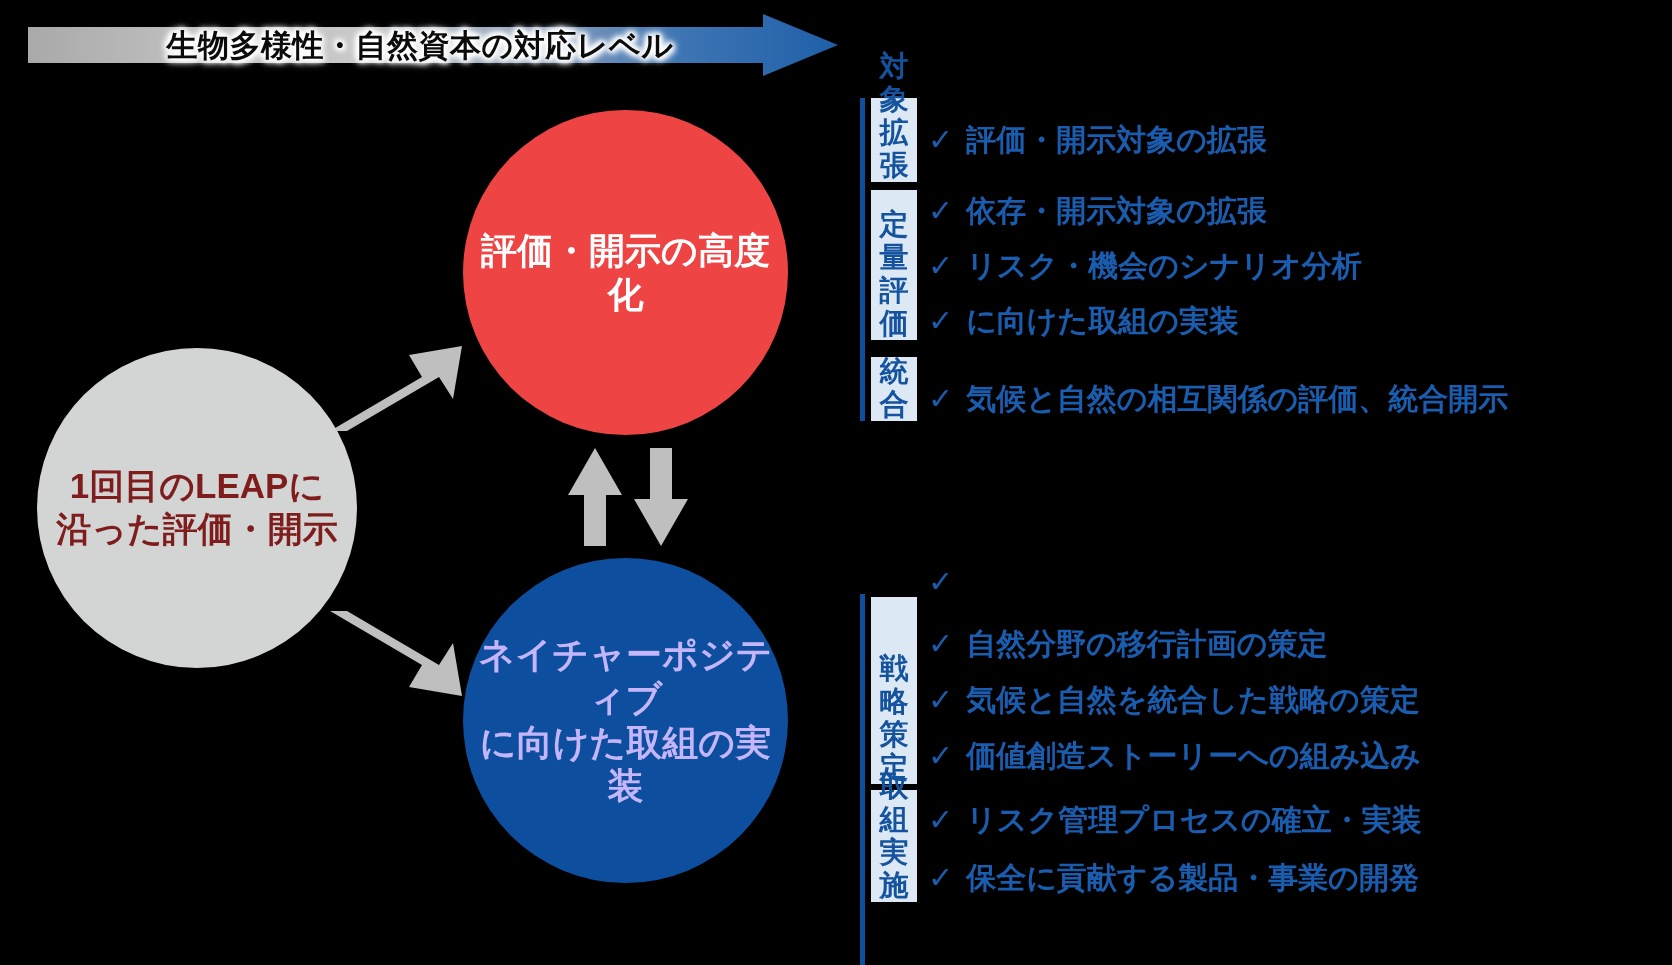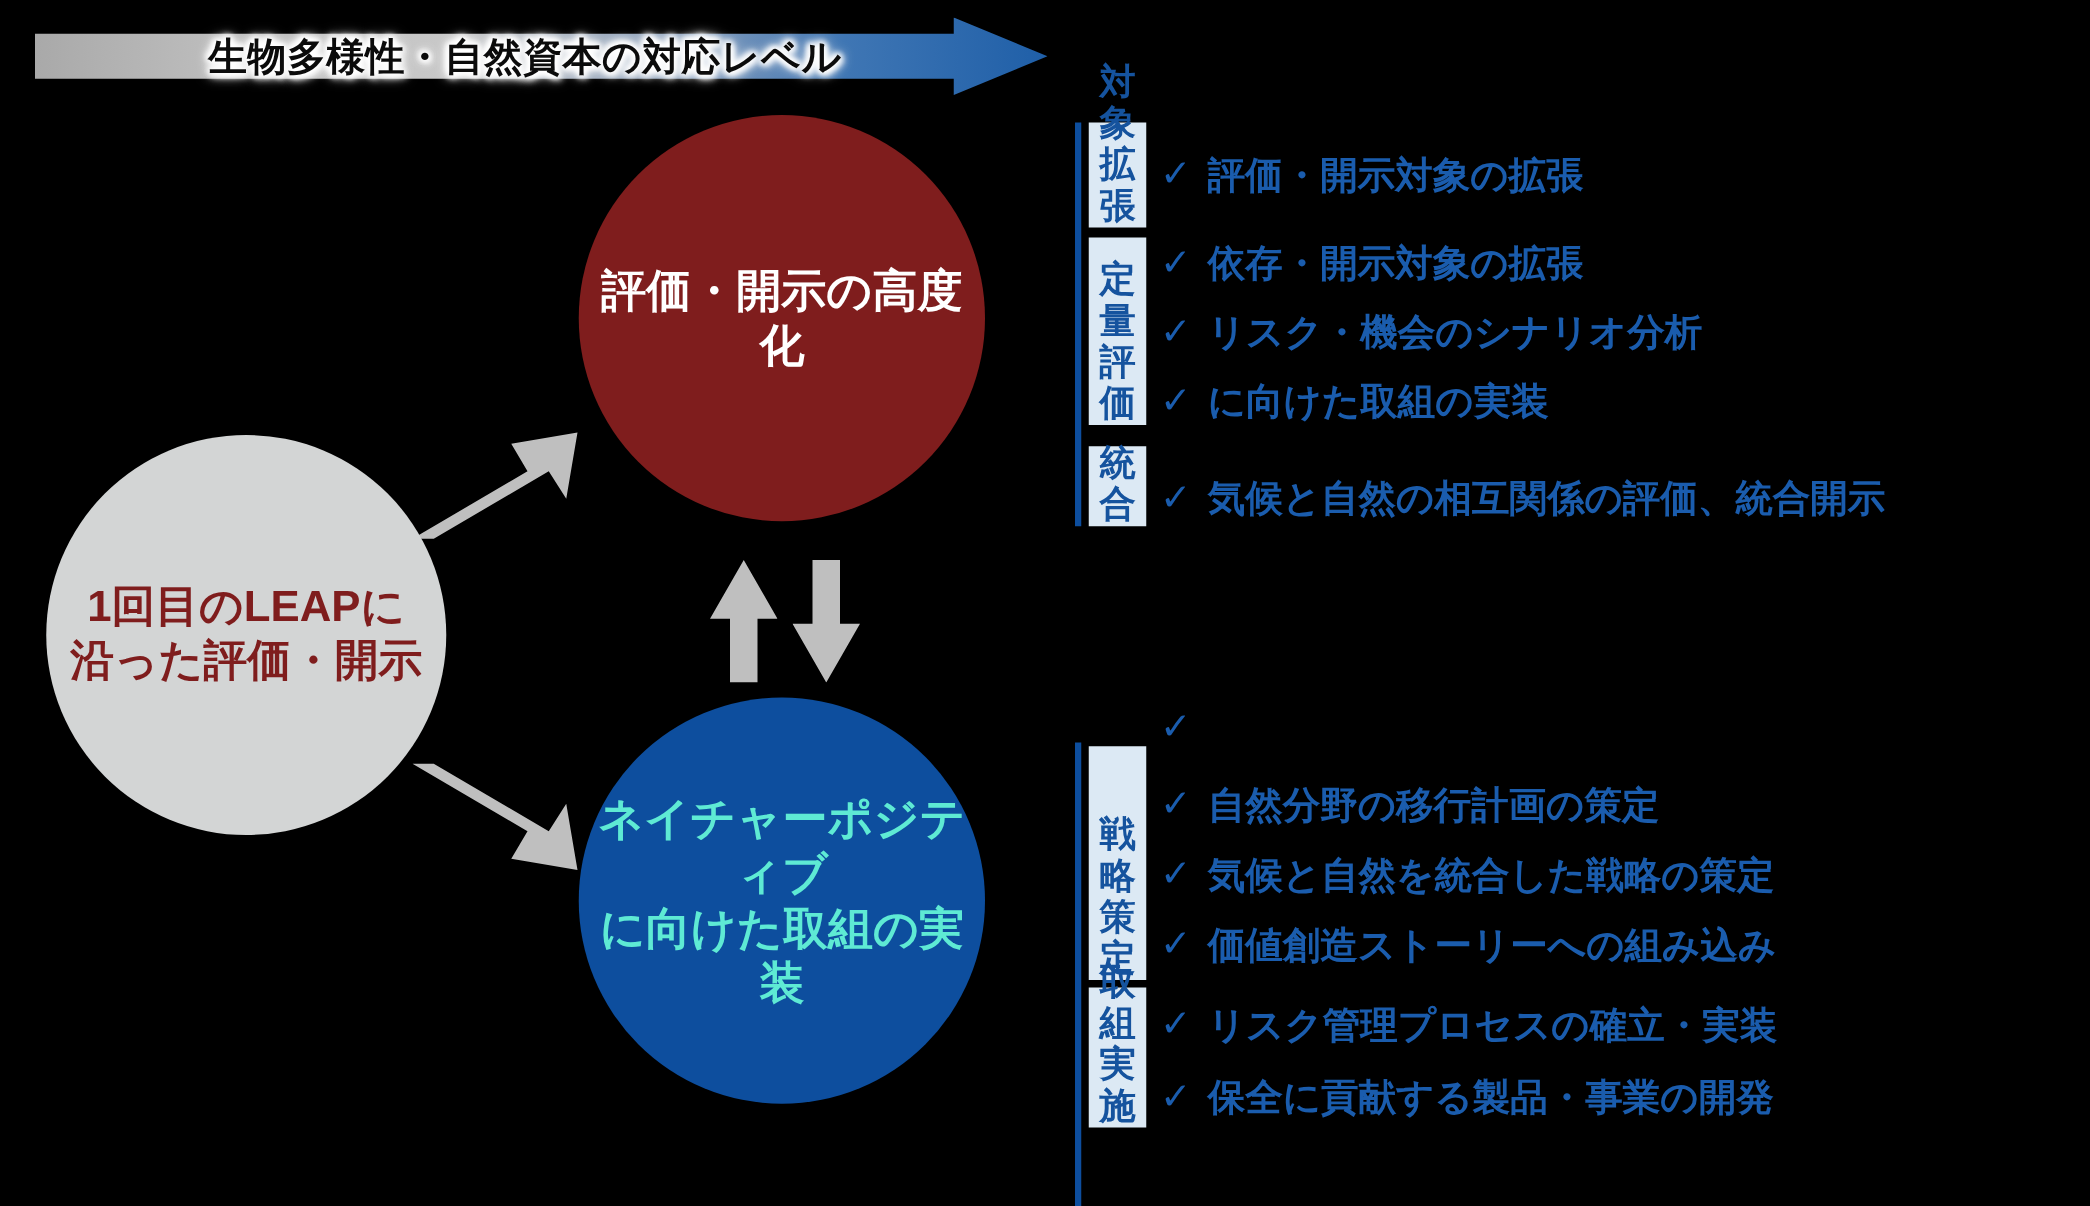--- a/index.html
+++ b/index.html
@@ -27,26 +27,26 @@
   .circle{
     position:absolute;border-radius:50%;
     display:flex;align-items:center;justify-content:center;text-align:center;
     line-height:1.22;font-weight:bold;
   }
   .circle-gray{
     left:37px;top:348px;width:320px;height:320px;
     background:#d3d5d5;color:#7f1d1d;font-size:35px;
   }
   .circle-blue-top{
-    left:463px;top:92px;width:325px;height:325px;
-    background:#7f1d1d;color:#fff;font-size:36px;
+    left:463px;top:110px;width:325px;height:325px;
+    background:#ef4444;color:#fff;font-size:36px;
   }
   .circle-blue-bottom{
     left:463px;top:558px;width:325px;height:325px;
-    background:#0d4e9e;color:#5eead4;font-size:36px;
+    background:#0d4e9e;color:#c4b5fd;font-size:36px;
   }
   .circle .ctext{padding:0 8px;}
 
   
   .connector{position:absolute;}
 
   
   .vline{position:absolute;width:5px;background:#0d4e9e;left:860px;}
   .vline-top{top:98px;height:323px;}
   .vline-bottom{top:594px;height:371px;}

